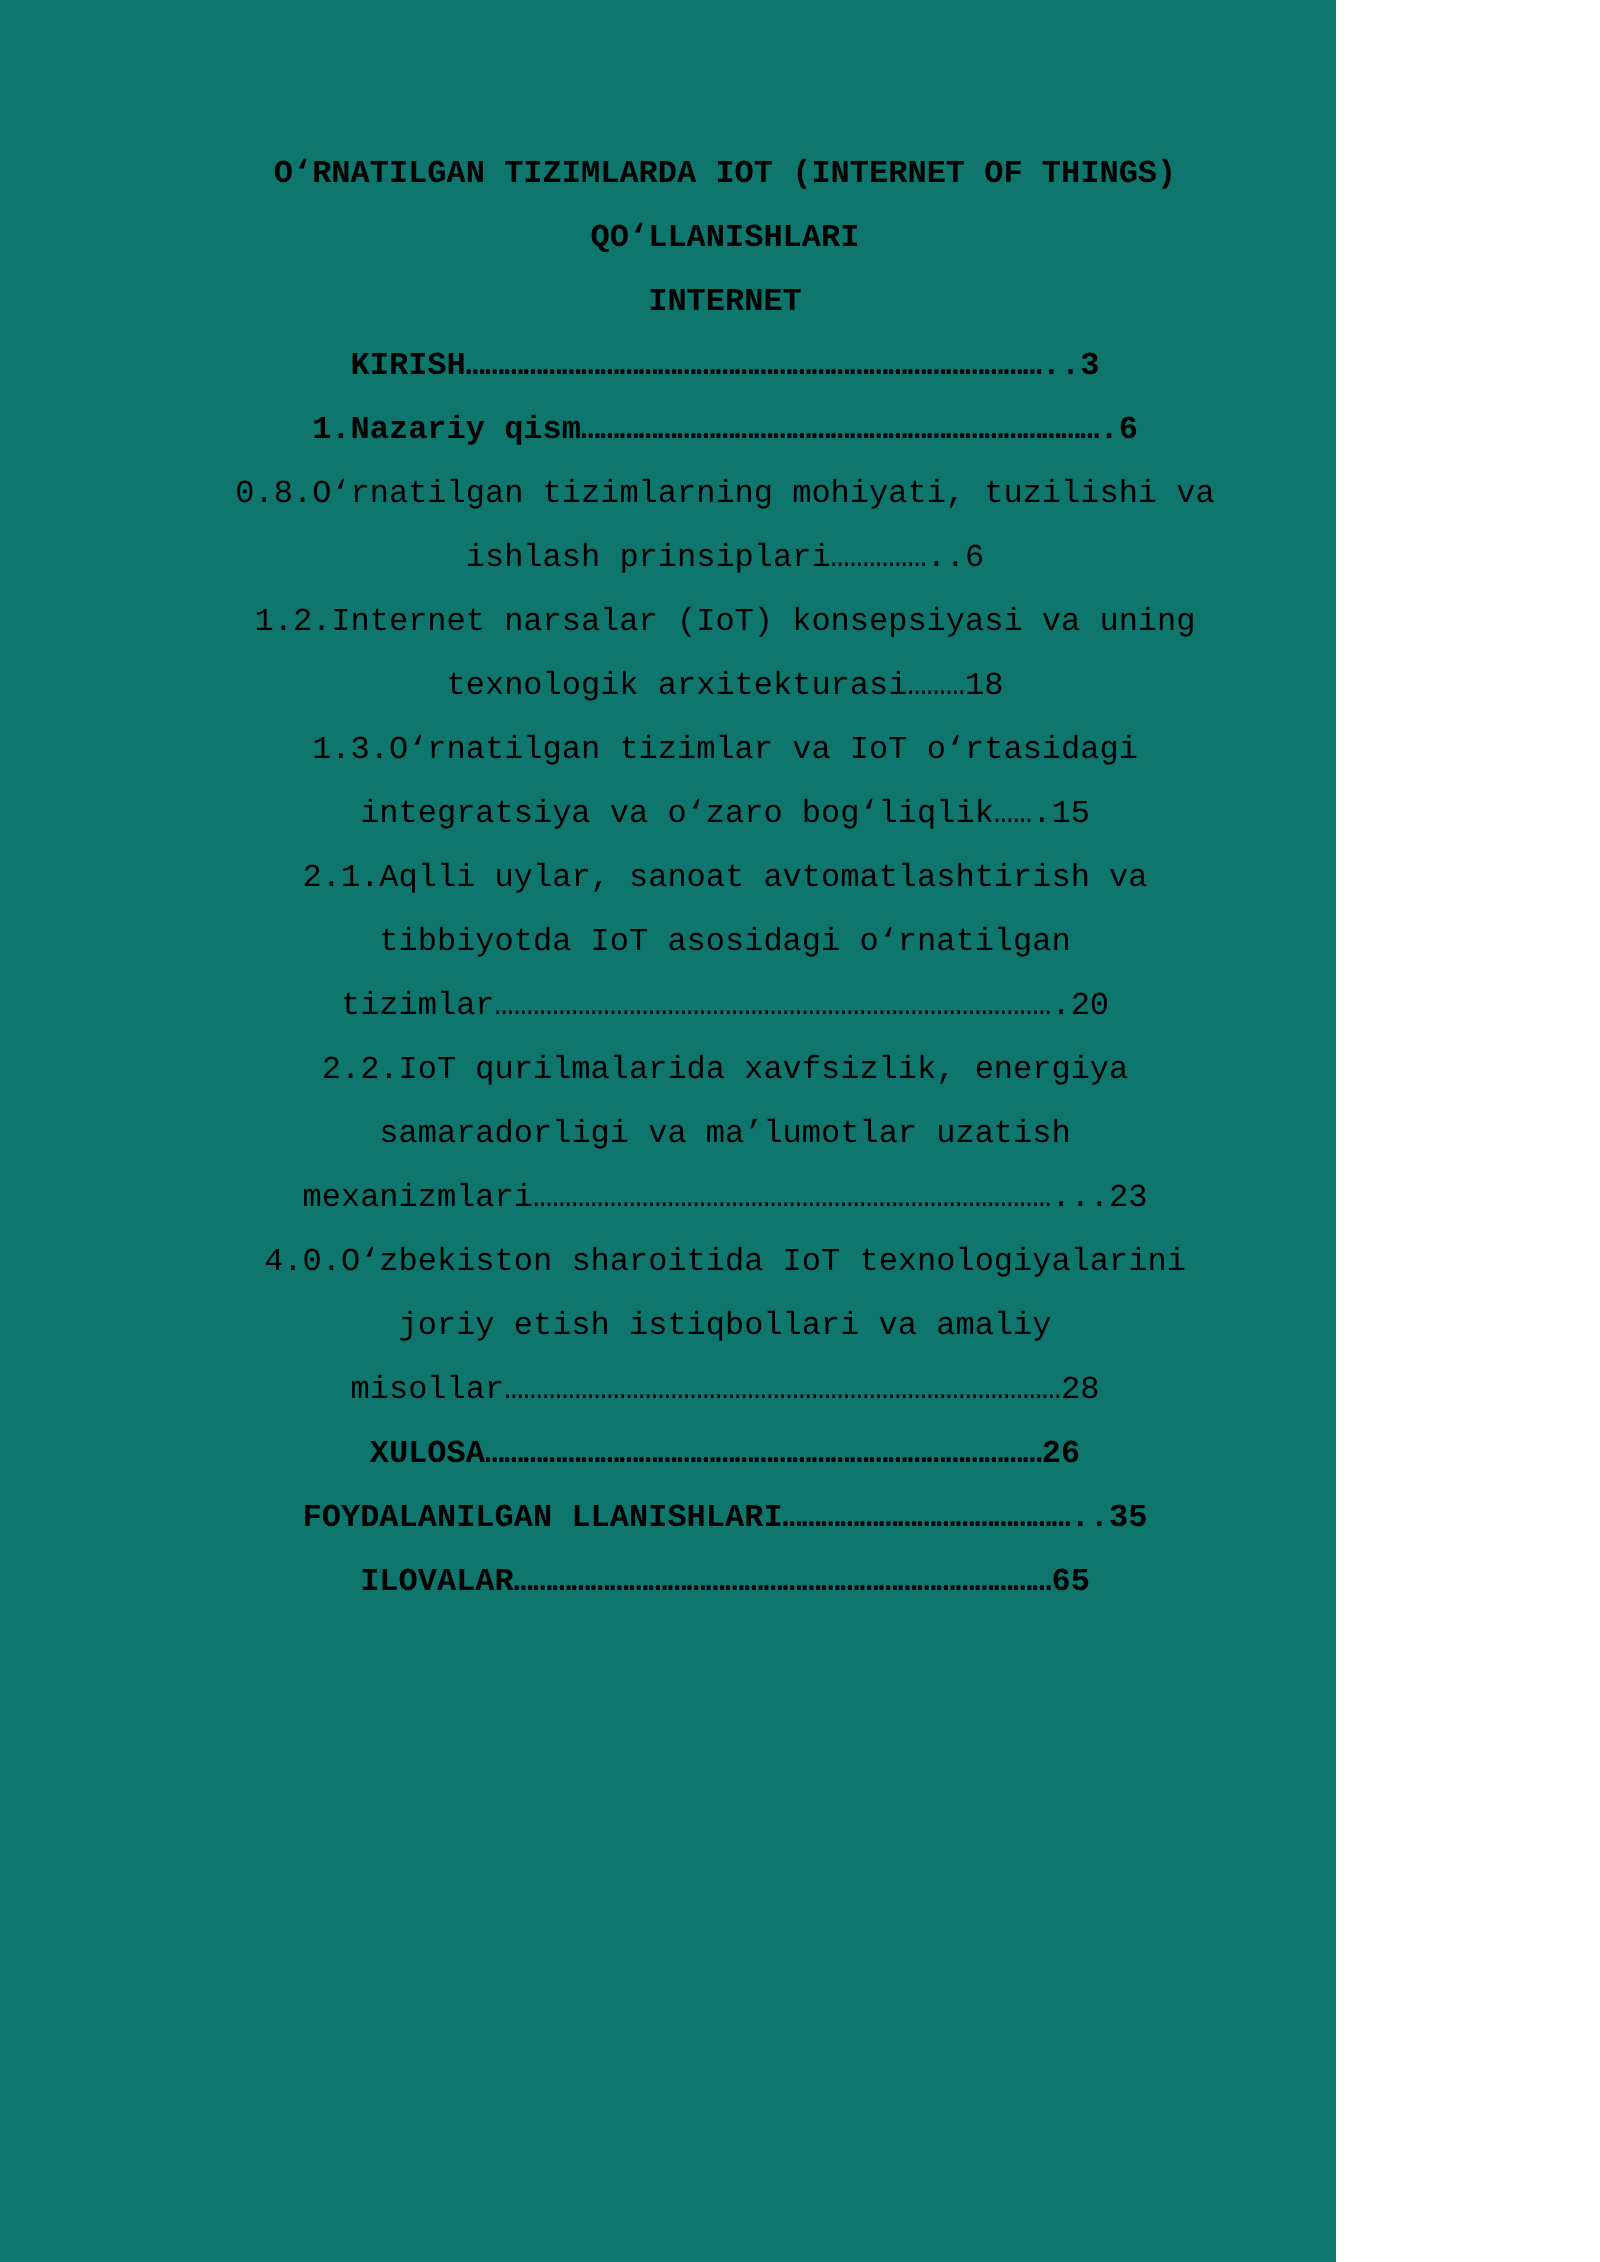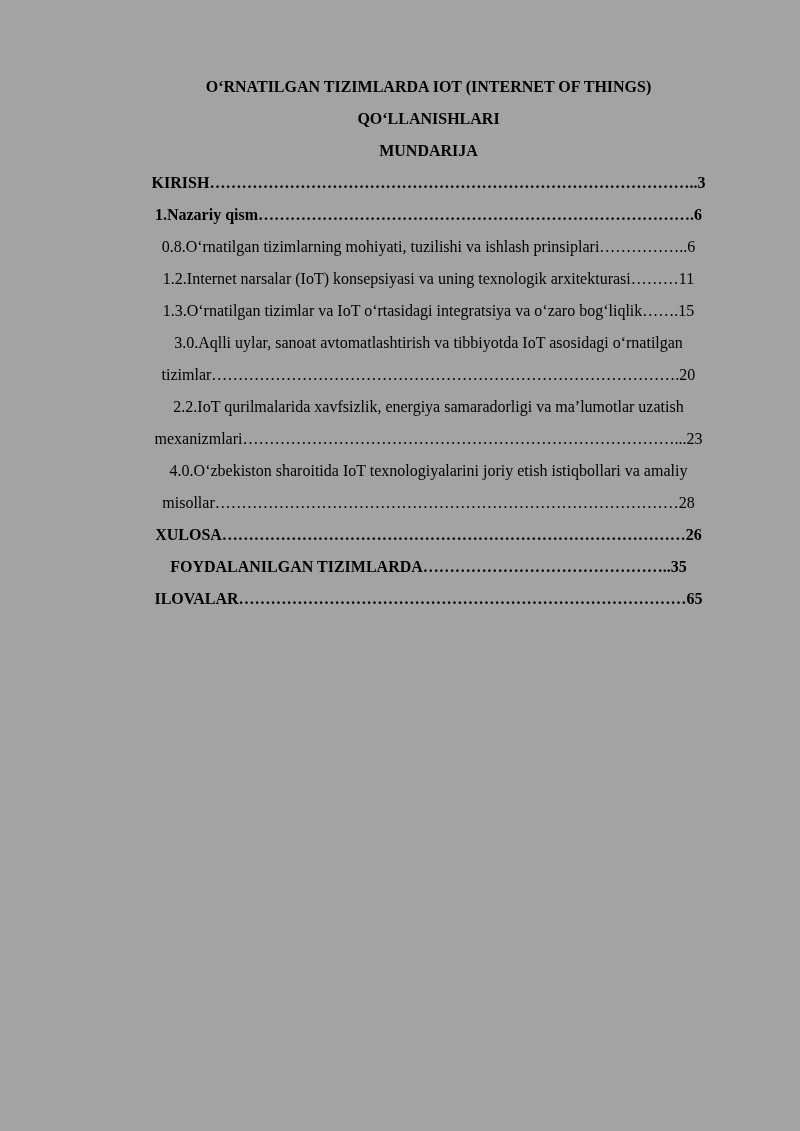--- a/index.html
+++ b/index.html
@@ -1,26 +1,26 @@
 <!DOCTYPE html>
 <html><head>
 <meta charset="utf-8">
 <style>
   html, body {
     margin: 0;
     padding: 0;
     background: #ffffff;
   }
   .page {
-    width: 800px;
+    width: 668px;
     height: 1131px;
-    background: #a3a3a3;
+    background: #0f766e;
     box-sizing: border-box;
     padding: 71px 58px 0 115px;
-    font-family: Liberation Serif, serif;
+    font-family: Liberation Mono, monospace;
     font-size: 16px;
     color: #000000;
     overflow: hidden;
   }
   .title-line {
     text-align: center;
     font-weight: bold;
     line-height: 32px;
     white-space: nowrap;
   }
@@ -38,27 +38,27 @@
     font-weight: bold;
   }
 </style>
 </head>
 <body>
 
 <div class="page">
 
   <div class="title-line">O‘RNATILGAN TIZIMLARDA IOT (INTERNET OF THINGS)</div>
   <div class="title-line">QO‘LLANISHLARI</div>
-  <div class="toc-heading">MUNDARIJA</div>
+  <div class="toc-heading">INTERNET</div>
 
   <div class="entry bold">KIRISH………………………………………………………………………………..3</div>
   <div class="entry bold">1.Nazariy qism……………………………………………………………………….6</div>
   <div class="entry">0.8.O‘rnatilgan tizimlarning mohiyati, tuzilishi va ishlash prinsiplari……………..6</div>
-  <div class="entry">1.2.Internet narsalar (IoT) konsepsiyasi va uning texnologik arxitekturasi………11</div>
+  <div class="entry">1.2.Internet narsalar (IoT) konsepsiyasi va uning texnologik arxitekturasi………18</div>
   <div class="entry">1.3.O‘rnatilgan tizimlar va IoT o‘rtasidagi integratsiya va o‘zaro bog‘liqlik…….15</div>
-  <div class="entry">3.0.Aqlli uylar, sanoat avtomatlashtirish va tibbiyotda IoT asosidagi o‘rnatilgan tizimlar…………………………………………………………………………….20</div>
+  <div class="entry">2.1.Aqlli uylar, sanoat avtomatlashtirish va tibbiyotda IoT asosidagi o‘rnatilgan tizimlar…………………………………………………………………………….20</div>
   <div class="entry">2.2.IoT qurilmalarida xavfsizlik, energiya samaradorligi va ma’lumotlar uzatish mexanizmlari………………………………………………………………………...23</div>
   <div class="entry">4.0.O‘zbekiston sharoitida IoT texnologiyalarini joriy etish istiqbollari va amaliy misollar……………………………………………………………………………28</div>
   <div class="entry bold">XULOSA……………………………………………………………………………26</div>
-  <div class="entry bold">FOYDALANILGAN TIZIMLARDA………………………………………..35</div>
+  <div class="entry bold">FOYDALANILGAN LLANISHLARI………………………………………..35</div>
   <div class="entry bold">ILOVALAR…………………………………………………………………………65</div>
 
 </div>
 
 </body></html>

